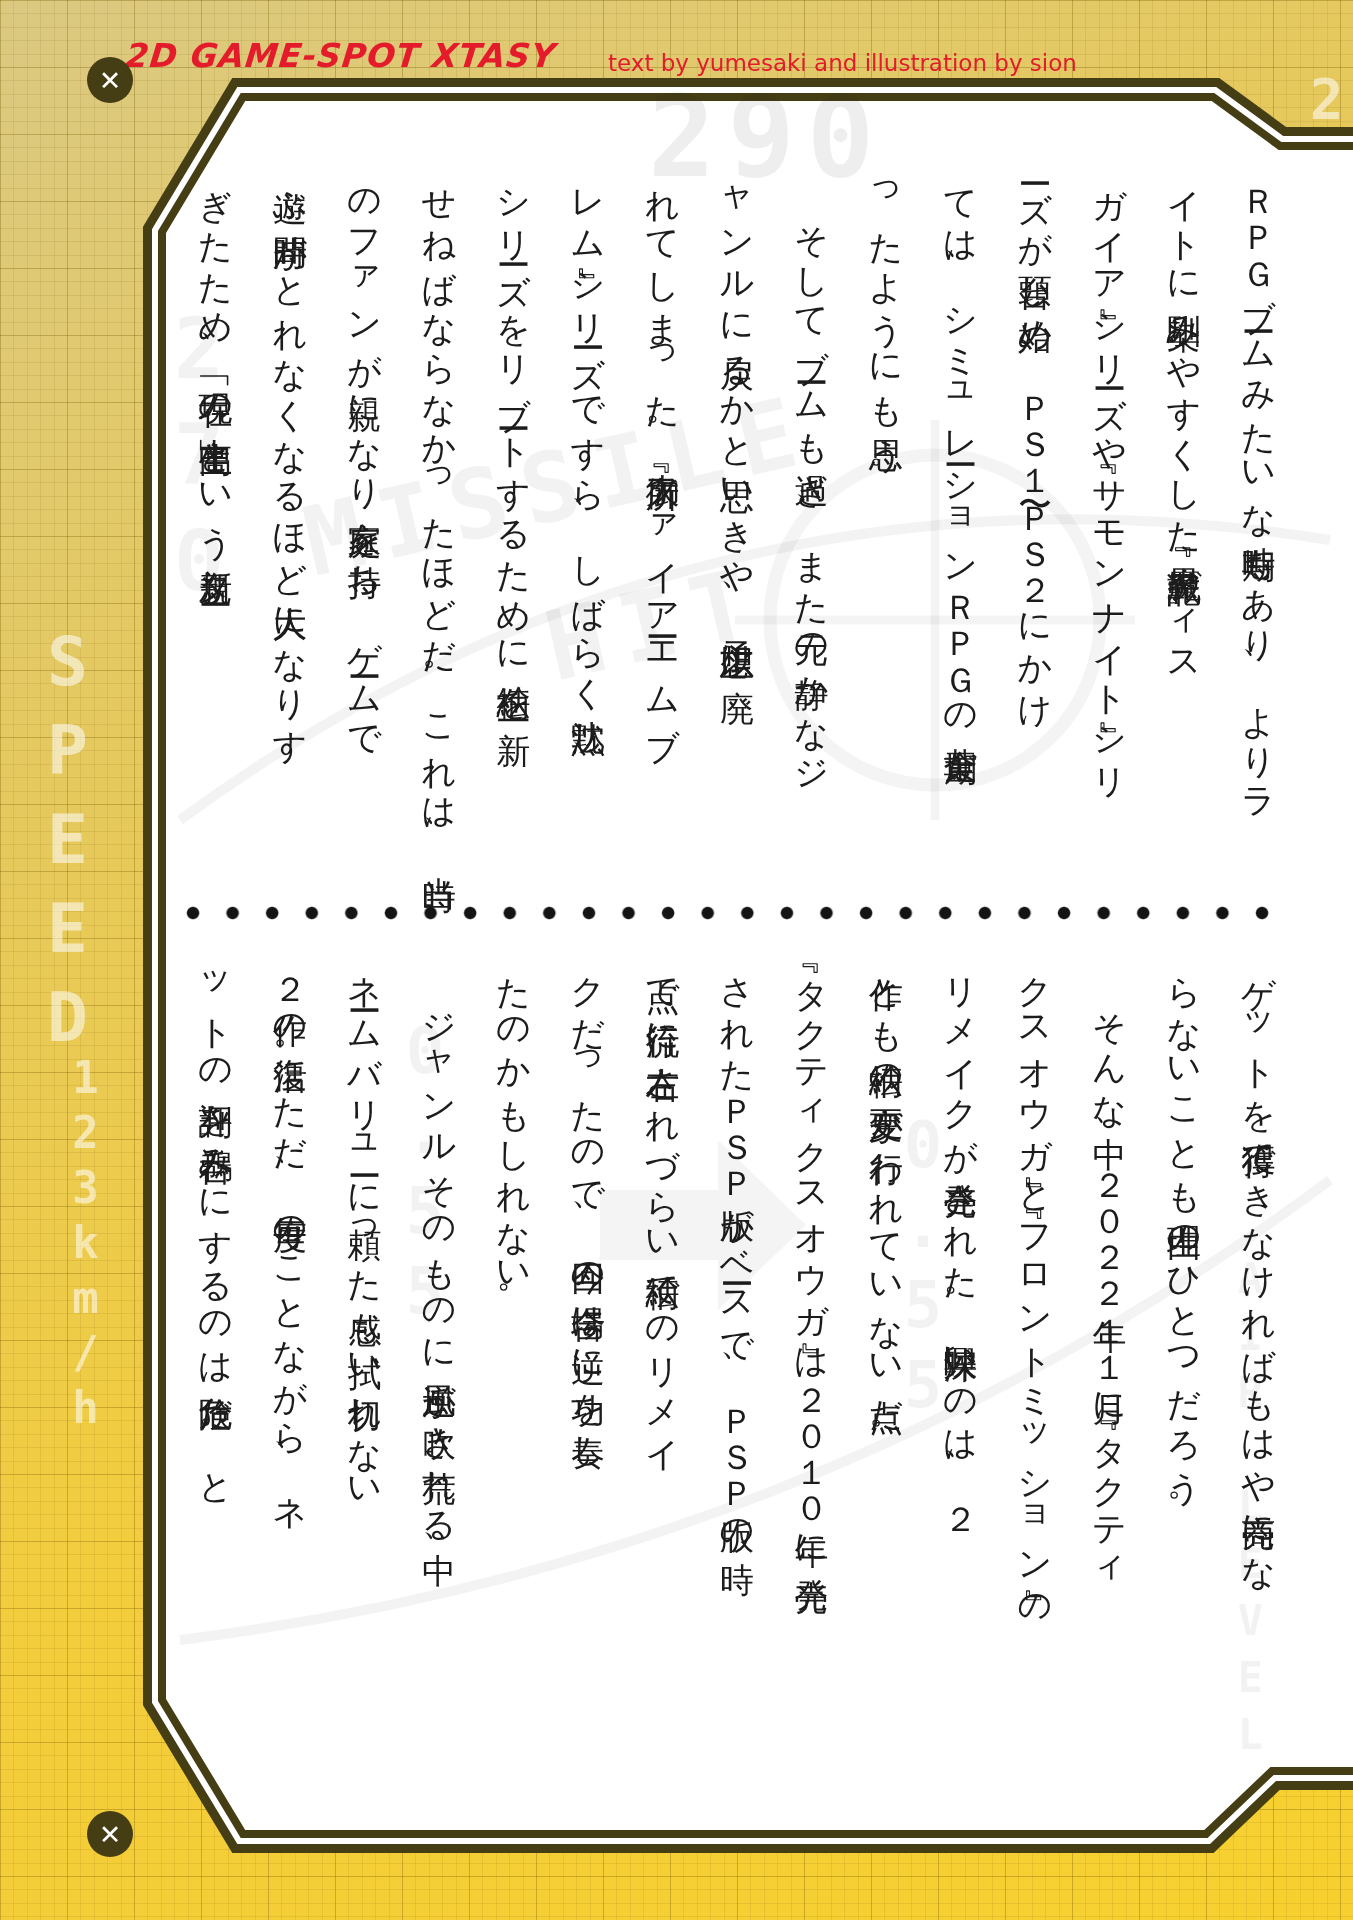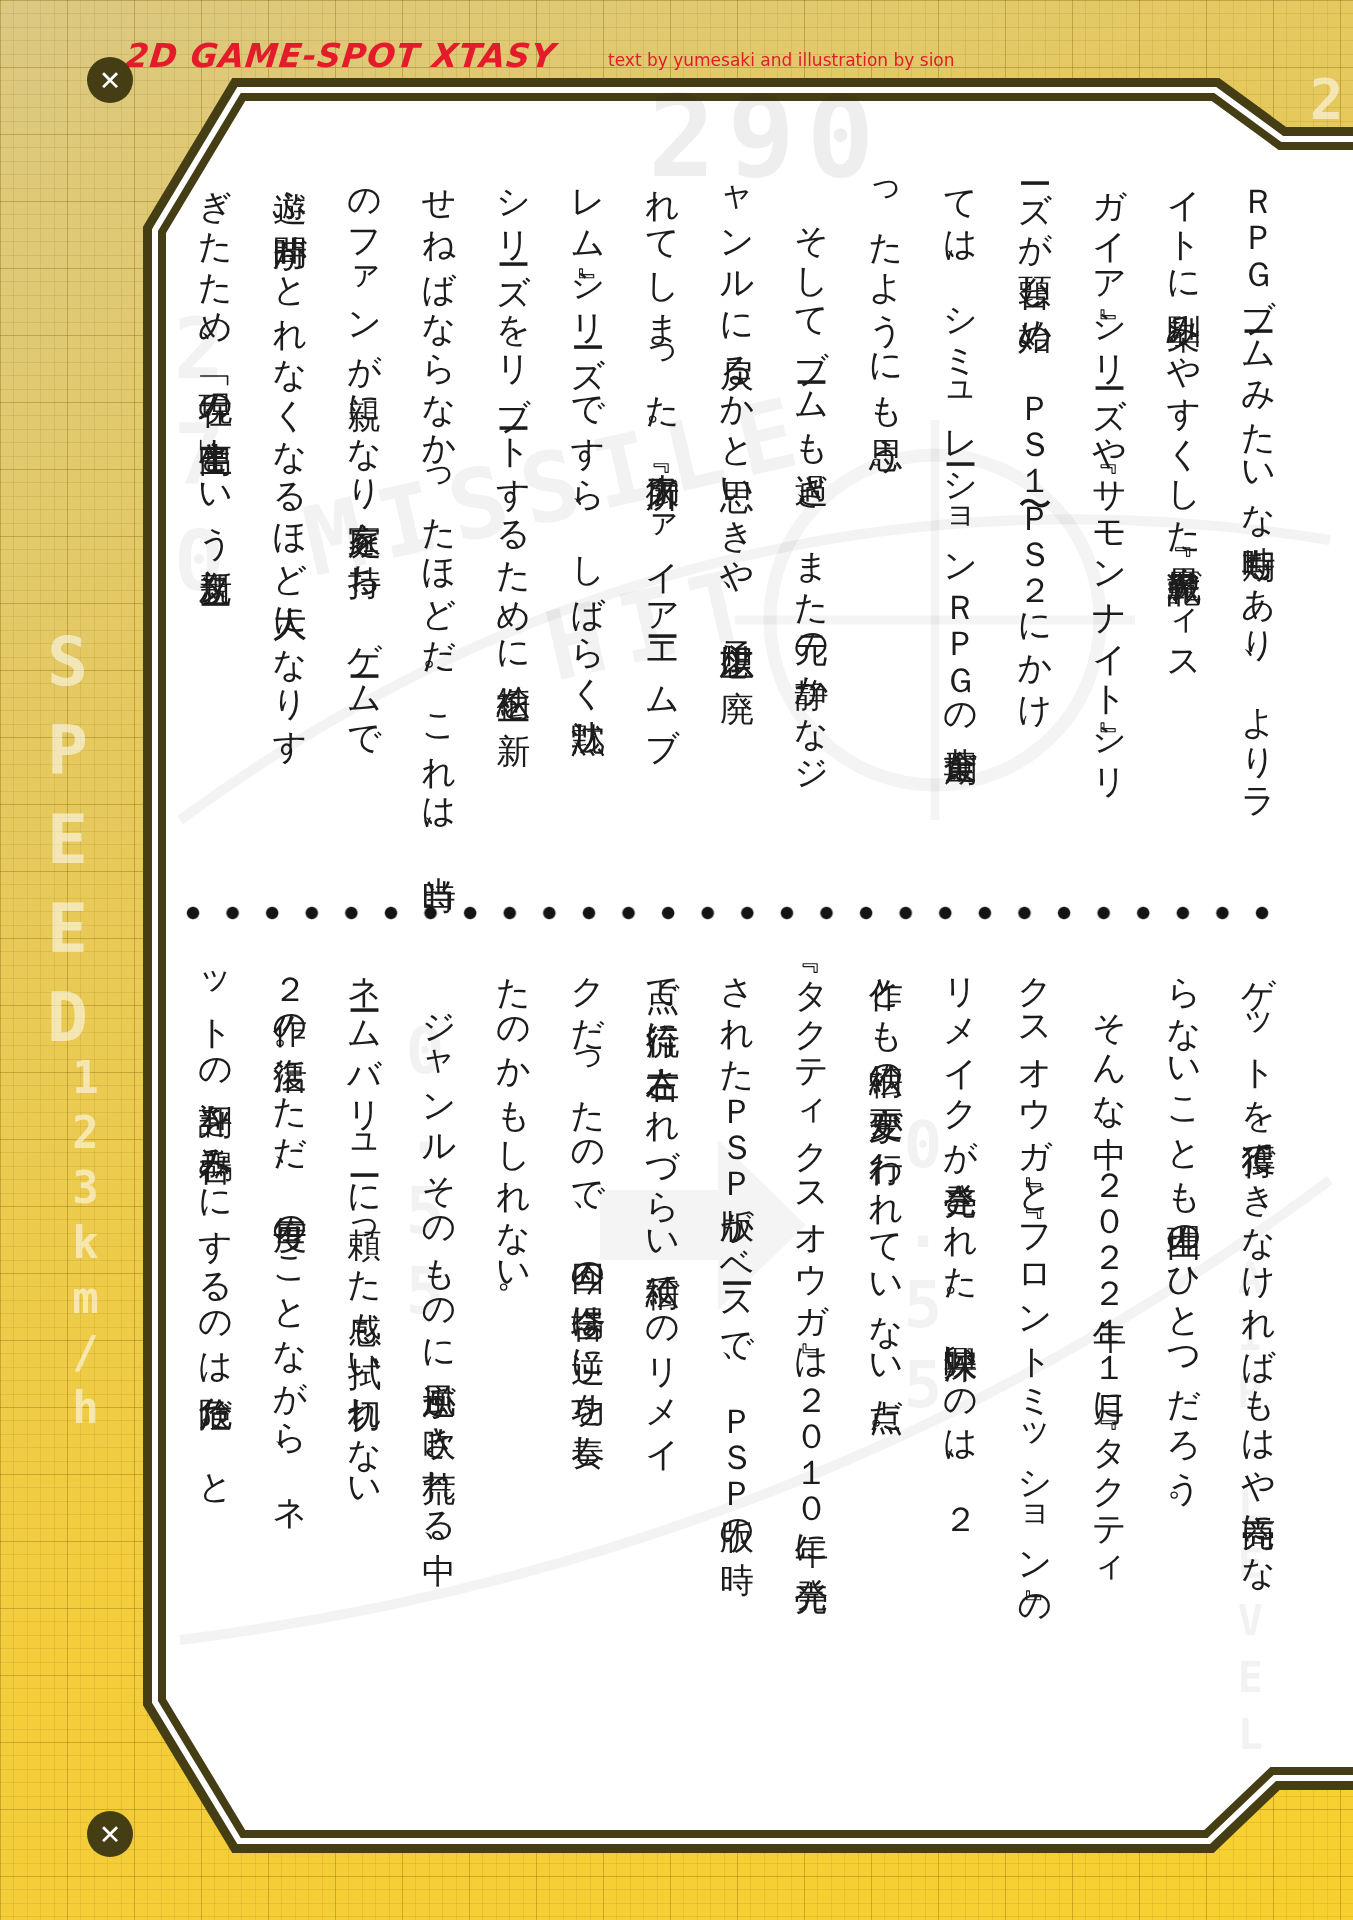--- a/index.html
+++ b/index.html
@@ -16,21 +16,21 @@
   .layer{position:absolute;left:0;top:0;width:1353px;height:1920px;pointer-events:none;}
   #gold-marks{z-index:1;}
   #frame-svg{z-index:2;}
   #panel-marks{z-index:3;}
   .textlayer{z-index:4;}
   #header-bar{z-index:5;}
 
   
   #title{position:absolute;left:126px;top:36px;color:#e31b2b;
     font-size:33px;font-weight:bold;font-style:italic;letter-spacing:1px;transform:skewX(-6deg);white-space:nowrap;}
-  #credits{position:absolute;left:608px;top:50px;color:#e31b2b;font-size:17px;white-space:nowrap;}
+  #credits{position:absolute;left:608px;top:50px;color:#e31b2b;font-size:23px;white-space:nowrap;}
   .xicon{position:absolute;width:46px;height:46px;border-radius:50%;background:#453e15;color:#ffffff;
     display:flex;align-items:center;justify-content:center;font-size:27px;font-weight:bold;}
   #xicon-top{left:87px;top:57px;}
   #xicon-bottom{left:87px;top:1811px;}
 
   
   .vblock{position:absolute;left:178px;width:1118px;display:flex;flex-direction:row-reverse;
     color:#1c1c1c;}
   #block-top{top:166px;height:760px;}
   #block-bottom{top:953px;height:820px;}

